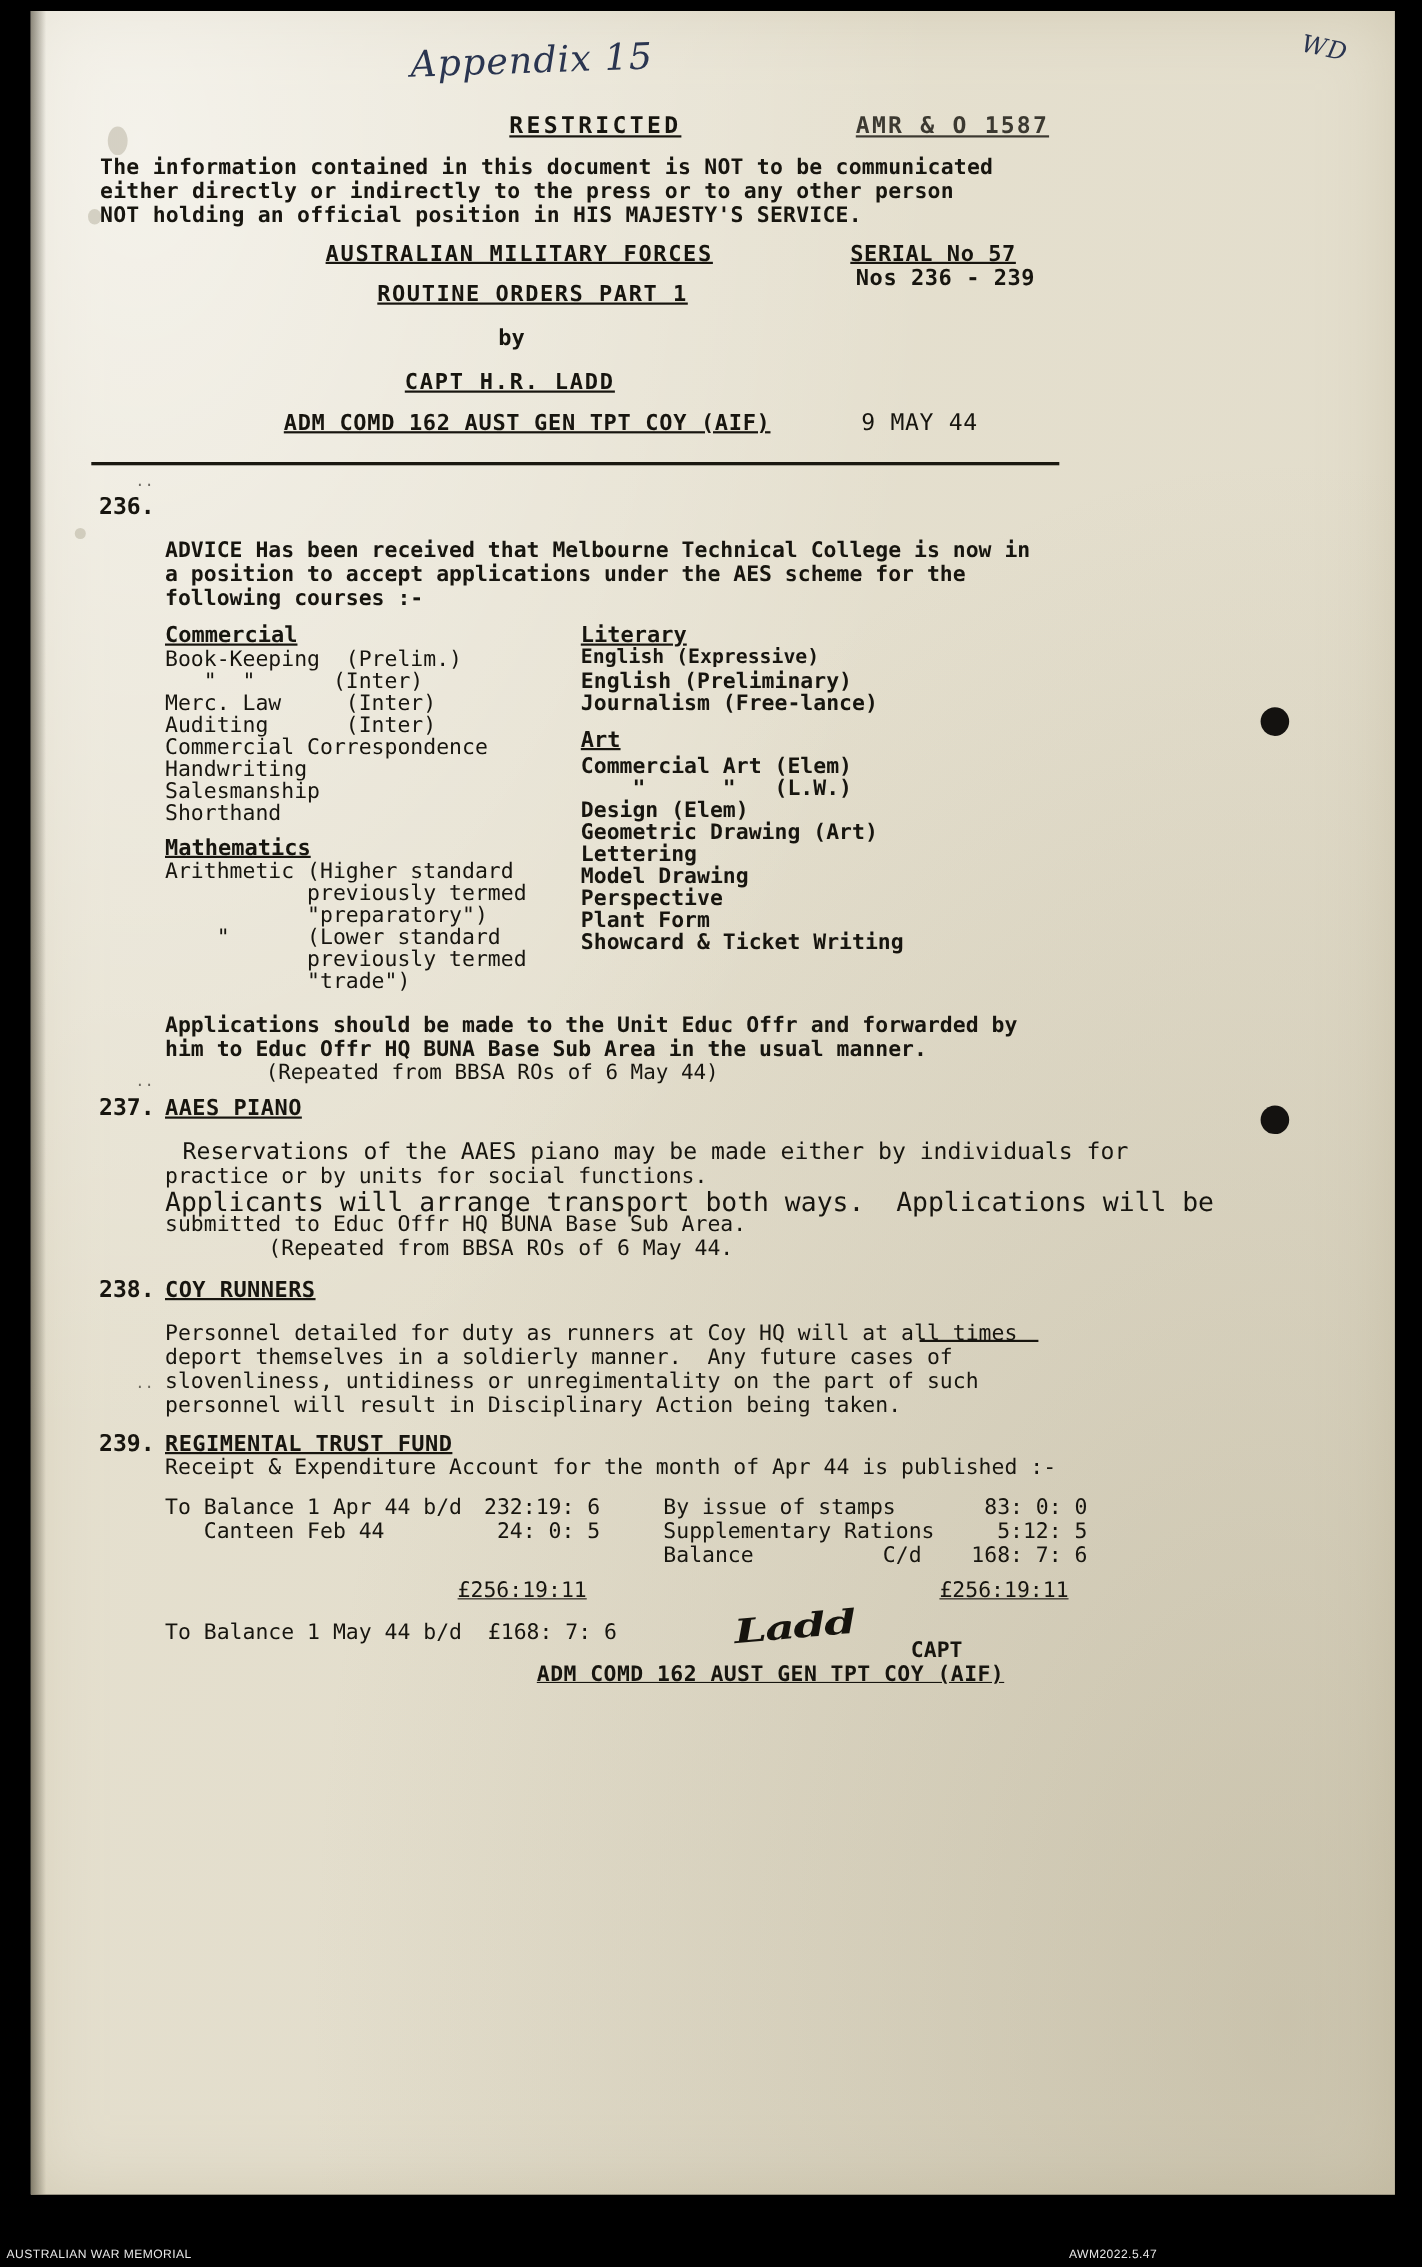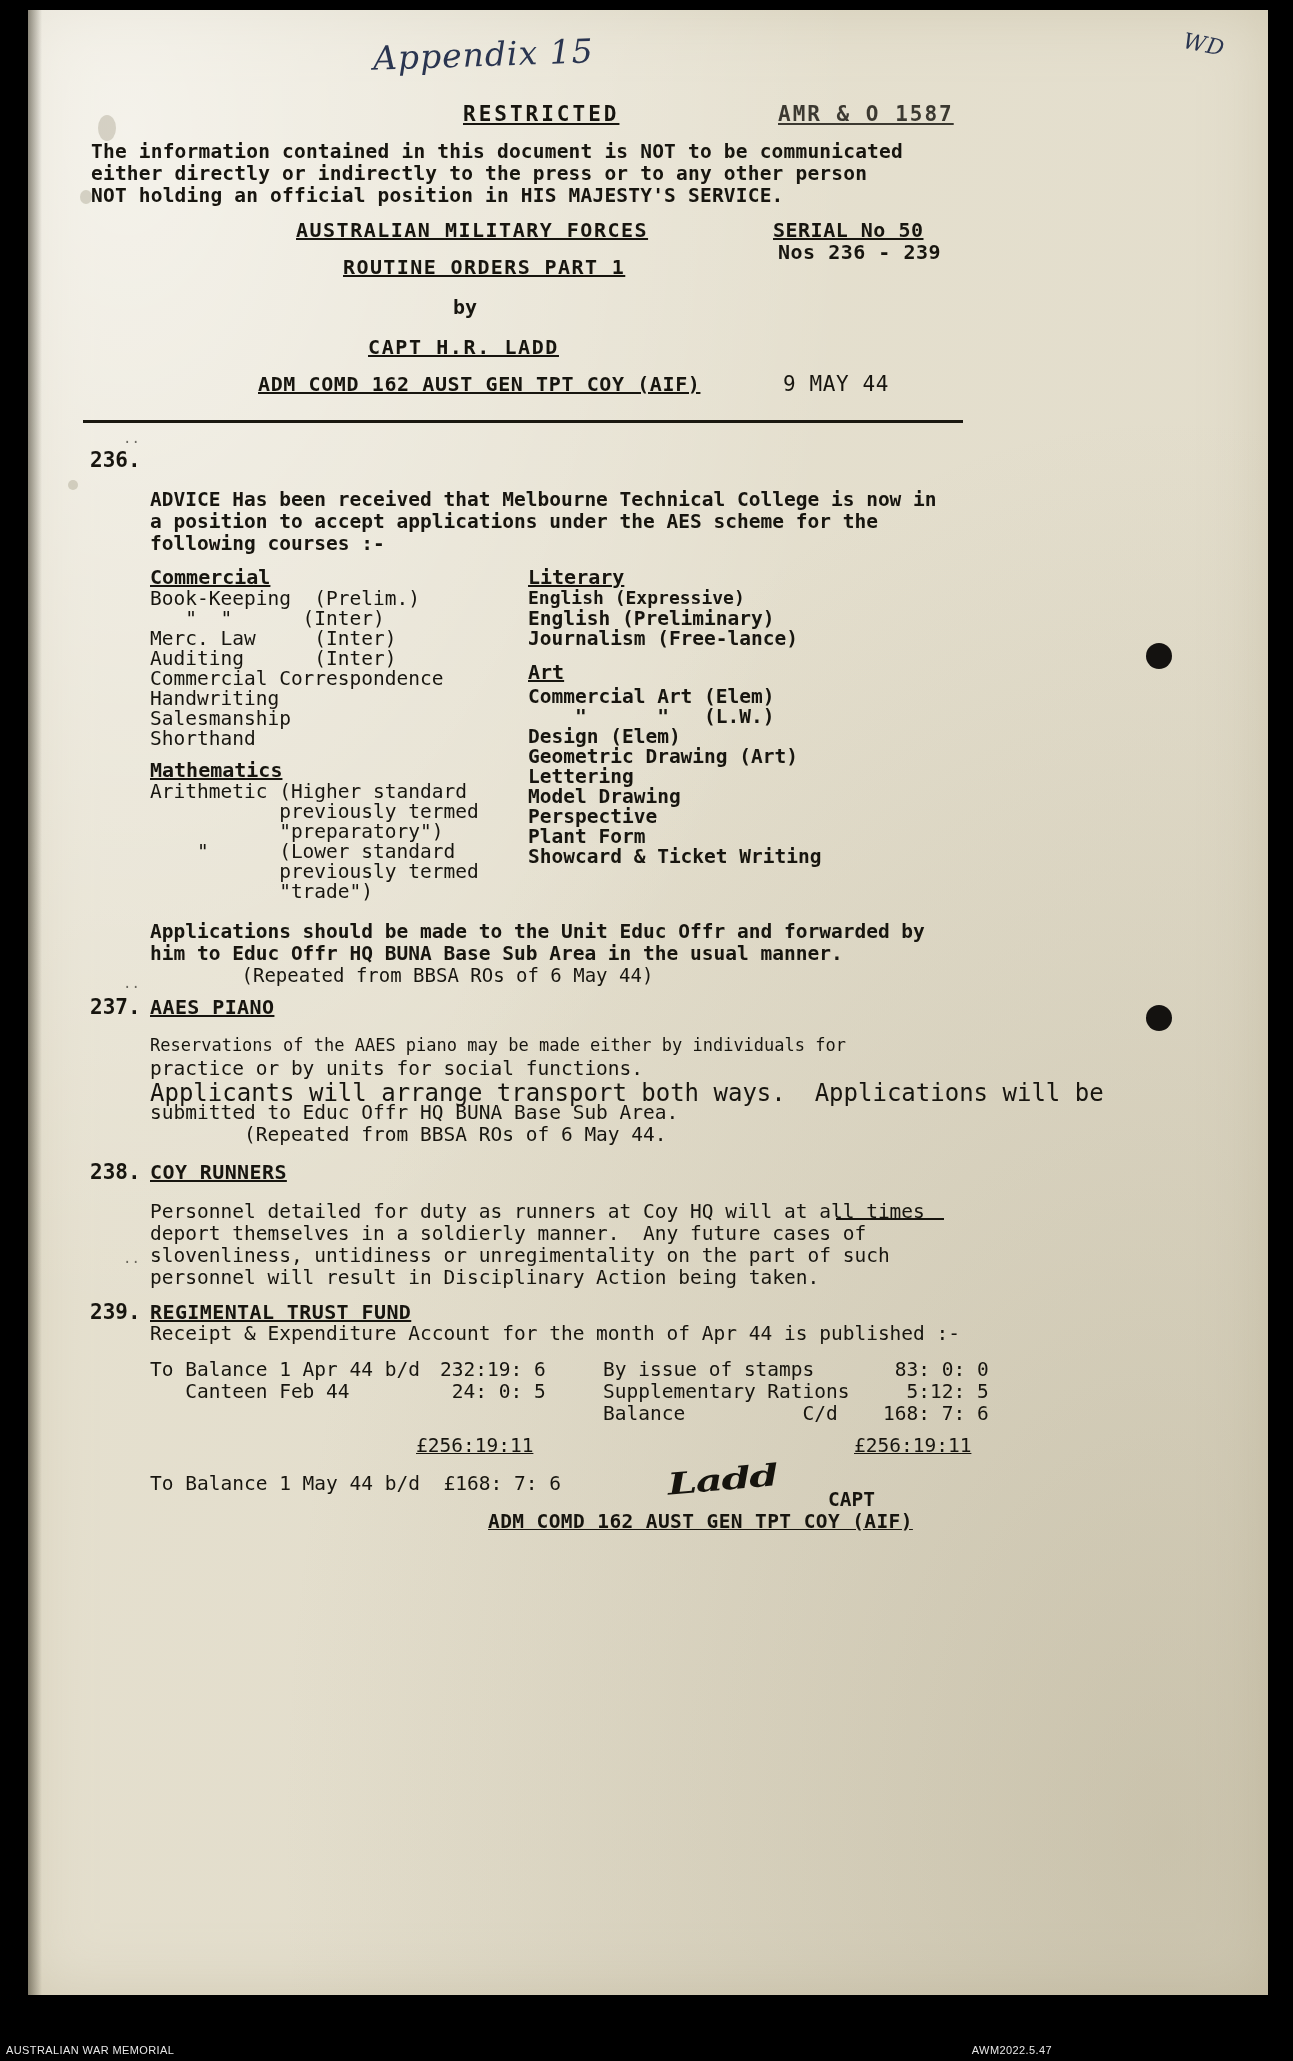--- a/index.html
+++ b/index.html
@@ -82,21 +82,21 @@
     <div class="txt mono b u" style="left:435px;top:92px;font-size:21px;letter-spacing:3px;">RESTRICTED</div>
 
     <div class="txt mono b u" style="left:750px;top:92px;font-size:21px;letter-spacing:2px;opacity:.82;">AMR &amp; O 1587</div>
 
     <div class="txt mono b" style="left:63px;top:130px;font-size:19.5px;letter-spacing:.2px;">The information contained in this document is NOT to be communicated</div>
     <div class="txt mono b" style="left:63px;top:152px;font-size:19.5px;letter-spacing:.2px;">either directly or indirectly to the press or to any other person</div>
     <div class="txt mono b" style="left:63px;top:174px;font-size:19.5px;letter-spacing:.2px;">NOT holding an official position in HIS MAJESTY'S SERVICE.</div>
 
     <div class="txt mono b u" style="left:268px;top:208px;font-size:20px;letter-spacing:1.5px;">AUSTRALIAN MILITARY FORCES</div>
 
-    <div class="txt mono b u" style="left:745px;top:208px;font-size:20px;letter-spacing:.5px;">SERIAL No 50</div>
+    <div class="txt mono b u" style="left:745px;top:208px;font-size:20px;letter-spacing:.5px;">SERIAL No 57</div>
     <div class="txt mono b" style="left:750px;top:230px;font-size:20px;letter-spacing:.5px;">Nos 236 - 239</div>
 
     <div class="txt mono b u" style="left:315px;top:245px;font-size:20px;letter-spacing:1.4px;">ROUTINE ORDERS PART 1</div>
 
     <div class="txt mono b" style="left:425px;top:285px;font-size:20px;">by</div>
 
     <div class="txt mono b u" style="left:340px;top:325px;font-size:20px;letter-spacing:1.6px;">CAPT H.R. LADD</div>
 
     <div class="txt mono b u" style="left:230px;top:362px;font-size:20px;letter-spacing:.6px;">ADM COMD 162 AUST GEN TPT COY (AIF)</div>
 
@@ -146,21 +146,21 @@
     <div class="txt mono b" style="left:500px;top:815px;font-size:19.5px;">Plant Form</div>
     <div class="txt mono b" style="left:500px;top:835px;font-size:19.5px;">Showcard &amp; Ticket Writing</div>
 
     <div class="txt mono b" style="left:122px;top:910px;font-size:19.5px;">Applications should be made to the Unit Educ Offr and forwarded by</div>
     <div class="txt mono b" style="left:122px;top:932px;font-size:19.5px;">him to Educ Offr HQ BUNA Base Sub Area in the usual manner.</div>
     <div class="txt mono" style="left:122px;top:954px;font-size:19px;">        (Repeated from BBSA ROs of 6 May 44)</div>
 
     <div class="txt mono b" style="left:62px;top:985px;font-size:21px;">237.</div>
     <div class="txt mono b u" style="left:122px;top:985px;font-size:20px;letter-spacing:.4px;">AAES PIANO</div>
 
-    <div class="txt mono" style="left:122px;top:1025px;font-size:17px;">Reservations of the AAES piano may be made either by individuals for</div>
+    <div class="txt mono" style="left:138px;top:1025px;font-size:21px;">Reservations of the AAES piano may be made either by individuals for</div>
     <div class="txt mono" style="left:122px;top:1047px;font-size:19.5px;">practice or by units for social functions.</div>
     <div class="txt mono" style="left:122px;top:1069px;font-size:24px;">Applicants will arrange transport both ways.  Applications will be</div>
     <div class="txt mono" style="left:122px;top:1091px;font-size:19.5px;">submitted to Educ Offr HQ BUNA Base Sub Area.</div>
     <div class="txt mono" style="left:122px;top:1113px;font-size:19.5px;">        (Repeated from BBSA ROs of 6 May 44.</div>
 
     <div class="txt mono b" style="left:62px;top:1150px;font-size:21px;">238.</div>
     <div class="txt mono b u" style="left:122px;top:1150px;font-size:20px;letter-spacing:.4px;">COY RUNNERS</div>
 
     <div class="txt mono" style="left:122px;top:1190px;font-size:19.5px;">Personnel detailed for duty as runners at Coy HQ will at all times</div>
     <div class="txt mono" style="left:122px;top:1212px;font-size:19.5px;">deport themselves in a soldierly manner.  Any future cases of</div>

